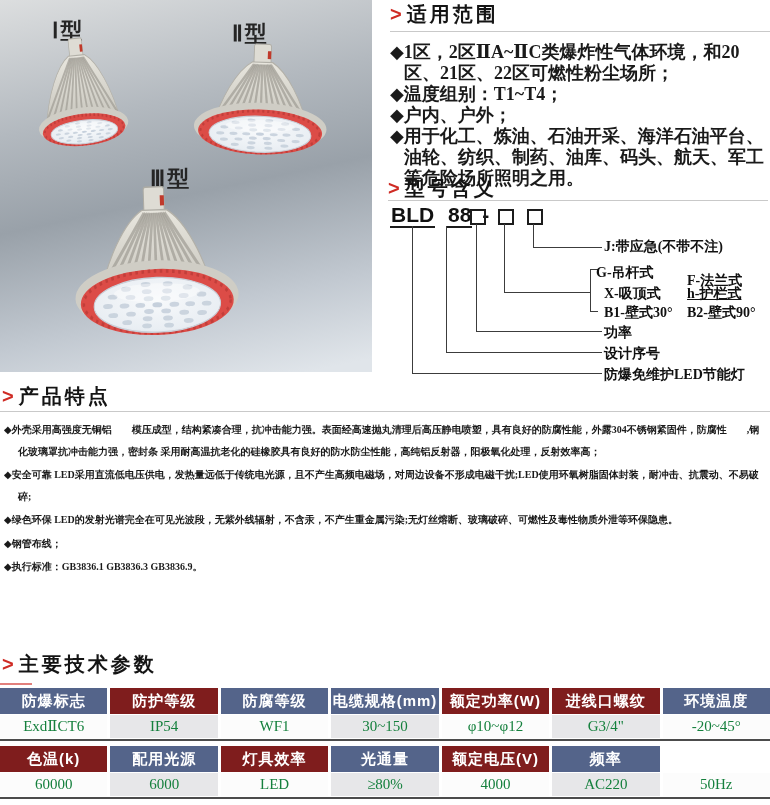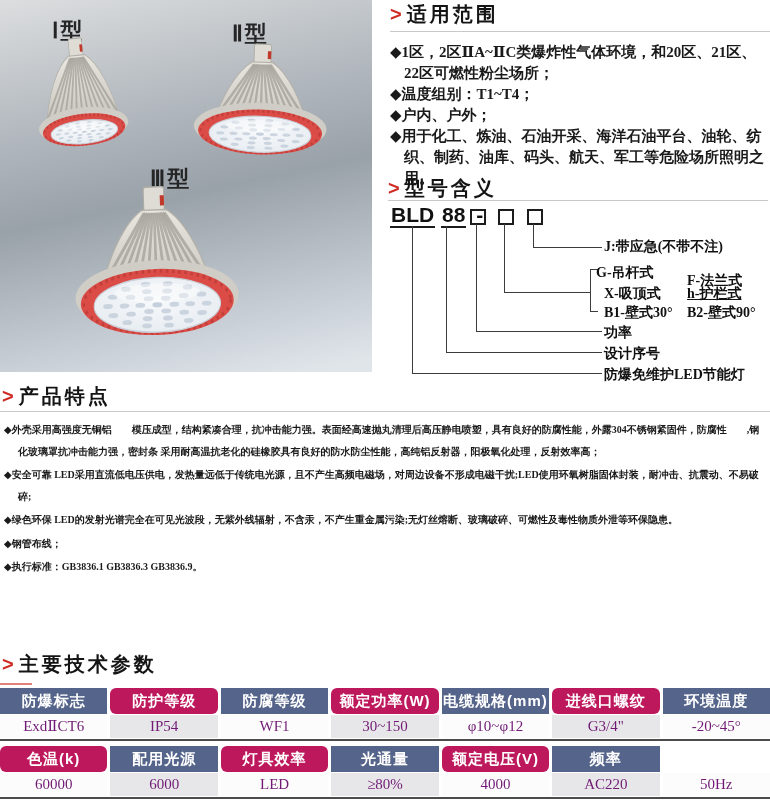--- a/index.html
+++ b/index.html
@@ -17,21 +17,21 @@
   
   .photo{position:absolute;left:0;top:0;width:372px;height:372px;
          background:linear-gradient(168deg,#dcdedf 0%,#b3b9bf 30%,#99a1a9 52%,#c2c9d1 78%,#e0e5ea 97%);}
   .model-label{position:absolute;font-size:22px;font-weight:bold;letter-spacing:2px;color:#252525;
                font-family:Liberation Serif, serif;}
   .lamp{position:absolute;}
 
   
   .plist{position:absolute;margin:0;padding:0;list-style:none;}
   .plist li{padding-left:14px;text-indent:-14px;}
-  .scope-list{left:390px;top:42px;width:378px;font-size:15px;line-height:21px;font-weight:600;}
+  .scope-list{left:390px;top:42px;width:378px;font-size:18px;line-height:21px;font-weight:600;}
   .features-list{left:4px;top:419px;width:762px;font-size:10px;line-height:21.5px;font-weight:600;}
   .features-list li{margin-bottom:2px;}
 
   
   .model-sec{position:absolute;left:388px;top:176px;width:382px;height:208px;}
   .code{position:absolute;left:2px;top:27px;font-family:"Liberation Sans","DejaVu Sans",sans-serif;
         font-size:21px;font-weight:bold;color:#111;letter-spacing:0;}
   .code .u{border-bottom:2px solid #1c1c1c;padding:0 1px 0 1px;}
   .code .dash{margin-left:4px;}
   .dbox{position:absolute;width:12px;height:12px;border:2px solid #1c1c1c;background:transparent;}
@@ -39,23 +39,23 @@
   .dlabel{position:absolute;font-size:14px;font-weight:600;white-space:nowrap;color:#111;}
 
   
   .specs{position:absolute;left:0;top:648px;width:770px;height:157px;}
   .ptable{position:absolute;left:0;width:770px;}
   .prow{display:grid;grid-template-columns:repeat(7,1fr);column-gap:3px;background:#fff;}
   .phead{margin-bottom:1px;}
   .pcell{text-align:center;overflow:hidden;white-space:nowrap;}
   .phead .pcell{font-family:"Liberation Sans","DejaVu Sans",sans-serif;font-weight:bold;
                 color:#fff;font-size:15px;line-height:26px;height:26px;letter-spacing:1px;}
-  .pdata .pcell{font-size:15px;line-height:23px;height:23px;color:#701a75;text-align:center;}
+  .pdata .pcell{font-size:15px;line-height:23px;height:23px;color:#15803d;text-align:center;}
   .phead .pcell.odd{background:#54648a;}
-  .phead .pcell.even{background:#be185d;border-radius:6px;}
+  .phead .pcell.even{background:#7f1d1d;}
   .pdata .pcell.odd{background:#fcfcfc;}
   .pdata .pcell.even{background:#e7e7e9;}
   .pline{height:2px;background:#4c4c4c;margin-top:1px;}
 </style>
 </head>
 <body>
 
 <div class="page">
 
   <div class="photo">
@@ -276,21 +276,21 @@
 
   <div class="model-sec">
     <h2 class="sec-title" style="left:0;top:0;">
       <span class="chev">&gt;</span>
       <span>型号含义</span>
     </h2>
     <div class="rule" style="left:0;top:24px;width:380px;"></div>
 
     <div class="code">
       <span class="u">BLD</span>
-      <span class="u" style="">88</span>
+      <span class="u" style="margin-left:6px;">88</span>
       <span class="dash">-</span>
     </div>
     <div class="dbox" style="left:82px;top:33px;"></div>
     <div class="dbox" style="left:110px;top:33px;"></div>
     <div class="dbox" style="left:139px;top:33px;"></div>
 
     <div class="dline" style="left:24px; top:50px;width:1px;height:148px;"></div>
     <div class="dline" style="left:24px; top:197px;width:190px;height:1px;"></div>
     <div class="dline" style="left:58px; top:50px;width:1px;height:127px;"></div>
     <div class="dline" style="left:58px; top:176px;width:156px;height:1px;"></div>
@@ -333,22 +333,22 @@
     <h2 class="sec-title" style="left:2px;top:4px;">
       <span class="chev">&gt;</span>
       <span>主要技术参数</span>
     </h2>
     <div class="rule-red" style="left:0;top:35px;width:32px;"></div>
     <div class="ptable" id="spec-table-1" style="top:40px;">
         <div class="prow phead">
           <div class="pcell odd">防爆标志</div>
           <div class="pcell even">防护等级</div>
           <div class="pcell odd">防腐等级</div>
+          <div class="pcell odd">电缆规格(mm)</div>
           <div class="pcell even">额定功率(W)</div>
-          <div class="pcell odd">电缆规格(mm)</div>
           <div class="pcell even">进线口螺纹</div>
           <div class="pcell odd">环境温度</div>
         </div>
         <div class="prow pdata">
           <div class="pcell odd">ExdⅡCT6</div>
           <div class="pcell even">IP54</div>
           <div class="pcell odd">WF1</div>
           <div class="pcell even">30~150</div>
           <div class="pcell odd">φ10~φ12</div>
           <div class="pcell even">G3/4"</div>

